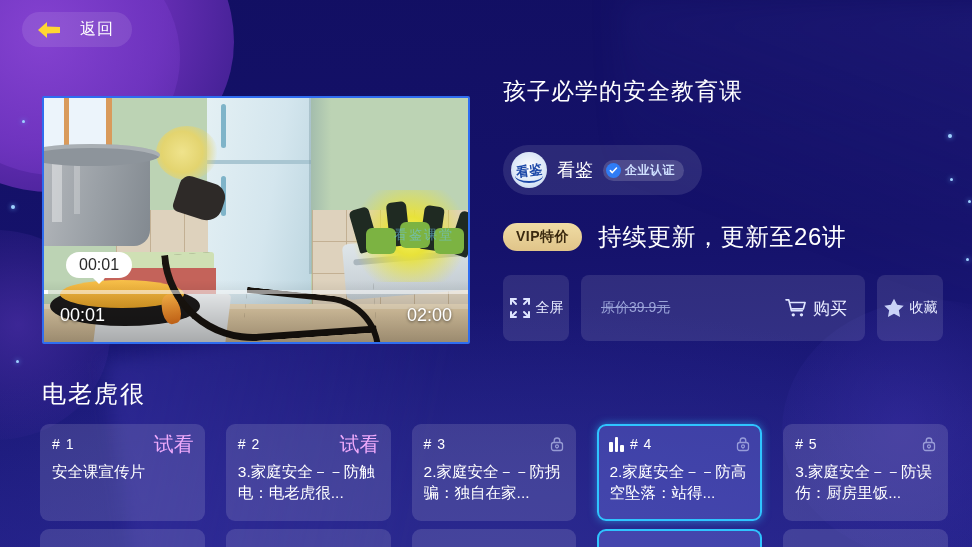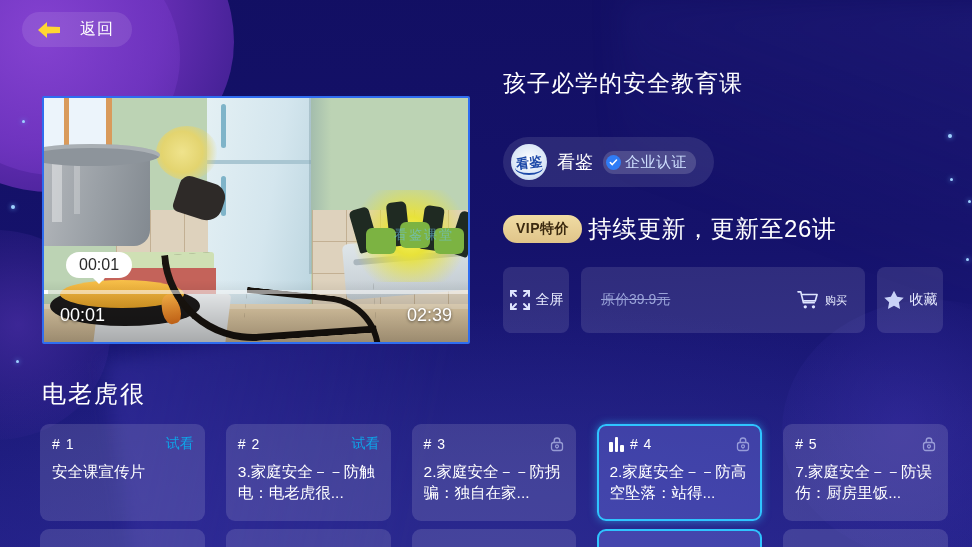--- a/index.html
+++ b/index.html
@@ -222,21 +222,21 @@
   }
   .time-tip:after {
     content:""; position:absolute; left:26px; bottom:-6px;
     border-left:7px solid transparent; border-right:7px solid transparent;
     border-top:7px solid #ffffff;
   }
   .time-cur { position:absolute; left:16px; bottom:16px; color:#fff; font-size:18px; text-shadow:0 1px 3px rgba(0,0,0,.6); }
   .time-dur { position:absolute; right:16px; bottom:16px; color:#fff; font-size:18px; text-shadow:0 1px 3px rgba(0,0,0,.6); }
 
   
-  #info { position:absolute; left:503px; top:68px; width:440px; }
+  #info { position:absolute; left:503px; top:76px; width:440px; }
   #course-title { color:#ffffff; font-size:23px; letter-spacing:1px; }
 
   #publisher {
     display:inline-flex; align-items:center; gap:10px;
     margin-top:38px; padding:7px 18px 7px 8px;
     background:rgba(255,255,255,.10); border-radius:26px; cursor:pointer;
   }
   #publisher .avatar {
     width:36px; height:36px; border-radius:50%;
     background:radial-gradient(circle at 50% 45%, #ffffff 0%, #dbe7f7 60%, #b9cbe8 100%);
@@ -254,23 +254,23 @@
   #publisher .pname { color:#ffffff; font-size:18px; }
   .cert {
     display:inline-flex; align-items:center; gap:4px;
     background:rgba(255,255,255,.16); border-radius:11px; padding:2px 9px 2px 3px;
   }
   .cert .check {
     width:15px; height:15px; border-radius:50%; background:#2f7cf6;
     display:flex; align-items:center; justify-content:center;
   }
   .cert .check svg { width:9px; height:9px; display:block; }
-  .cert .ctext { color:#cfe0ff; font-size:15px; letter-spacing:.5px; }
-
-  #update-row { display:flex; align-items:center; gap:6px; margin-top:26px; }
+  .cert .ctext { color:#cfe0ff; font-size:12px; letter-spacing:.5px;font-weight:bold; }
+
+  #update-row { display:flex; align-items:center; gap:16px; margin-top:26px; }
   .vip-tag {
     background:linear-gradient(180deg,#f0dca4,#e0c489);
     color:#3b2a10; font-size:14px; font-weight:bold;
     padding:5px 13px; border-radius:14px; letter-spacing:.5px;
   }
   #update-text { color:#ffffff; font-size:24px; letter-spacing:.5px; }
 
   #actions { display:flex; gap:12px; margin-top:22px; align-items:stretch; }
   .act {
     background:rgba(255,255,255,.11); border-radius:8px; cursor:pointer;
@@ -282,21 +282,21 @@
   #buy-card {
     flex:1; background:rgba(255,255,255,.11); border-radius:8px; cursor:pointer;
     display:flex; align-items:center; justify-content:space-between;
     padding:0 18px 0 20px; height:66px;
   }
   .price-wrap { display:flex; flex-direction:column; gap:3px; }
   .price-now { color:#f2d58e; font-size:19px; letter-spacing:.5px; }
   .price-old { color:#9aa3d8; font-size:14px; text-decoration:line-through; }
   .buy-side { display:flex; align-items:center; gap:6px; }
   .buy-side .cart { width:22px; height:20px; display:block; }
-  .buy-side .btxt { color:#e8ecff; font-size:11px; }
+  .buy-side .btxt { color:#e8ecff; font-size:17px; }
 
   
   #playlist-title {
     position:absolute; left:42px; top:378px;
     color:#ffffff; font-size:24px; letter-spacing:2px;
   }
   #cards {
     position:absolute; left:40px; top:424px; width:908px;
     display:flex; gap:21px;
   }
@@ -312,21 +312,21 @@
     padding:8px 9px 0 10px;
   }
   .card-top { display:flex; align-items:center; justify-content:space-between; height:20px; }
   .card-top .left { display:flex; align-items:center; gap:6px; }
   .eq { display:flex; align-items:flex-end; gap:2px; height:15px; }
   .eq i { display:block; width:3.5px; background:#ffffff; border-radius:1px; }
   .eq i:nth-child(1){ height:10px; }
   .eq i:nth-child(2){ height:15px; }
   .eq i:nth-child(3){ height:7px; }
   .idx { color:#ffffff; font-size:14px; letter-spacing:1px; }
-  .trial { color:#0ea5e9; font-size:14px; }
+  .trial { color:#f0abfc; font-size:20px; }
   .lock { width:16px; height:16px; display:block; opacity:.65; }
   .card-title {
     margin-top:8px; color:#ffffff; font-size:15.5px; line-height:1.34;
     max-height:44px; overflow:hidden;
   }
   #cards-row2 {
     position:absolute; left:40px; top:529px; width:908px;
     display:flex; gap:21px;
   }
   .card2 {
@@ -405,21 +405,21 @@
     <div class="cord"></div>
     <div class="cord2"></div>
     <div class="watermark">看鉴课堂</div>
   </div>
   <div class="vignette-bottom"></div>
   <div class="time-tip">00:01</div>
   <div class="progress-track">
     <div class="progress-fill" id="progress-fill" style="width: 1%;"></div>
   </div>
   <div class="time-cur">00:01</div>
-  <div class="time-dur">02:39</div>
+  <div class="time-dur">02:00</div>
 </div>
 
 <div id="info">
 
   <div id="course-title">孩子必学的安全教育课</div>
 
   <div id="publisher">
     <span class="avatar">
       <span class="mark">看鉴</span>
     </span>
@@ -543,21 +543,21 @@
         <span class="left">
           <span class="idx"># 5</span>
         </span>
         <svg class="lock" viewBox="0 0 16 16">
           <rect x="2.5" y="6.5" width="11" height="8" rx="2.2" fill="none" stroke="#c6cdf5" stroke-width="1.3"></rect>
           <path d="M5.2 6.5 V4.8 a2.8 2.8 0 0 1 5.6 0 V6.5" fill="none" stroke="#c6cdf5" stroke-width="1.3"></path>
           <circle cx="8" cy="10.3" r="1.5" fill="none" stroke="#c6cdf5" stroke-width="1.2"></circle>
           <path d="M8 11.4 V12.6" stroke="#c6cdf5" stroke-width="1.2"></path>
         </svg>
       </div>
-      <div class="card-title">7.家庭安全－－防误伤：厨房里饭...</div>
+      <div class="card-title">3.家庭安全－－防误伤：厨房里饭...</div>
     </div>
   </div>
 <div id="cards-row2">
     <div class="card2"></div>
     <div class="card2"></div>
     <div class="card2"></div>
     <div class="card2 active"></div>
     <div class="card2"></div>
   </div>
 

